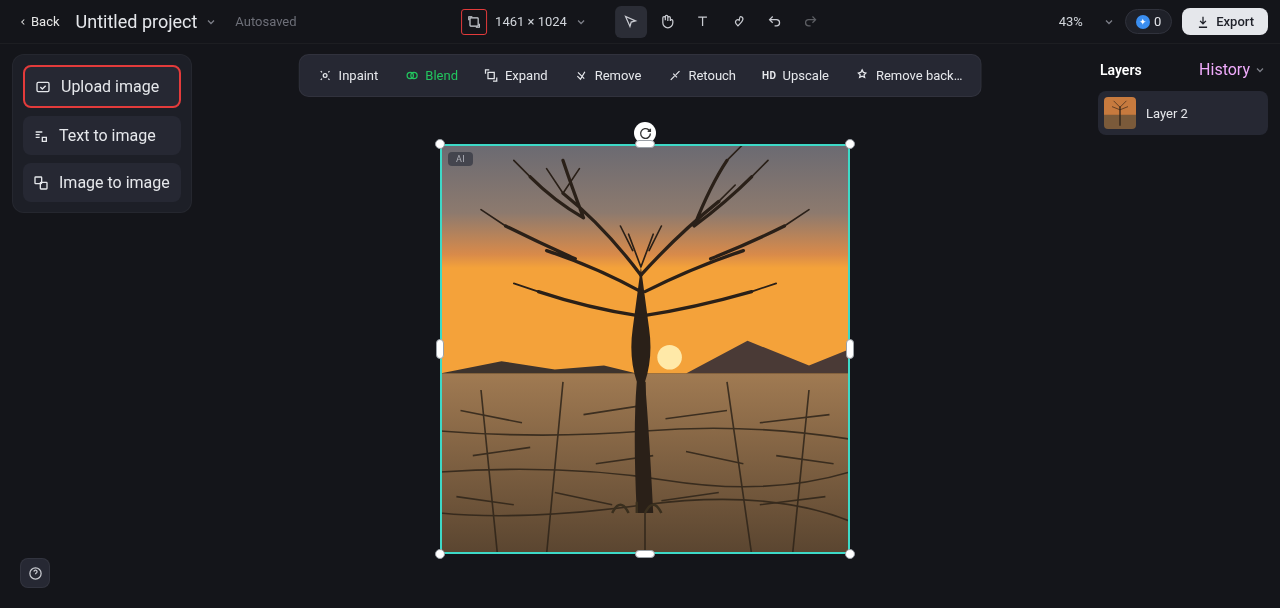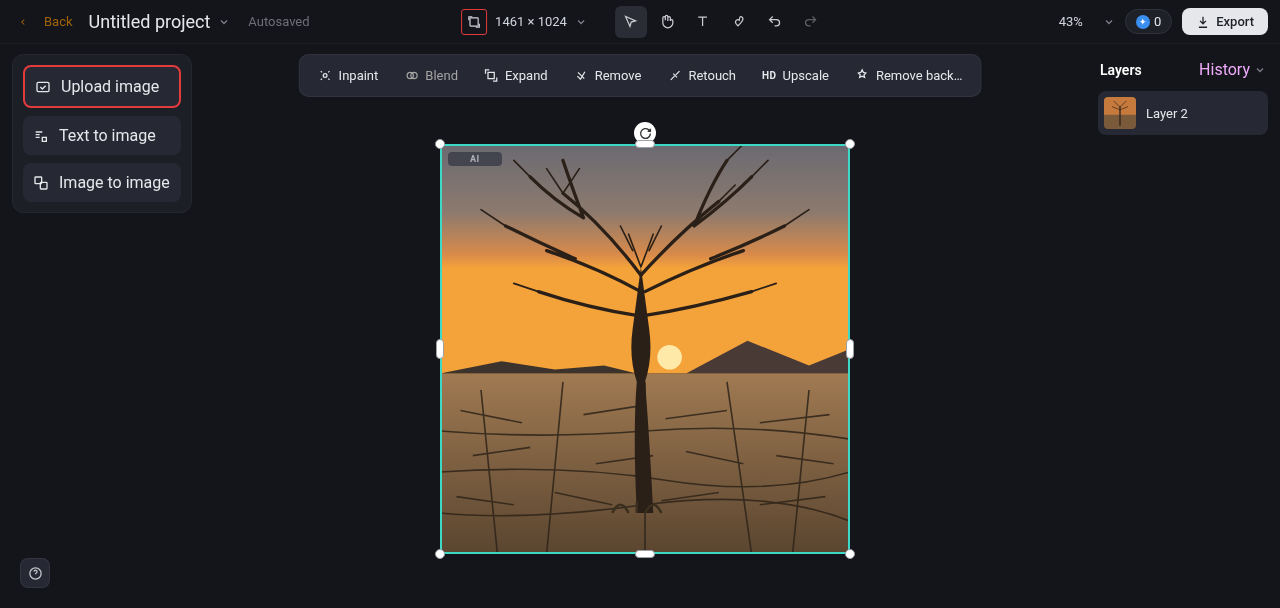--- a/index.html
+++ b/index.html
@@ -1,20 +1,20 @@
 <!DOCTYPE html>
 <html><head>
 <meta charset="utf-8">
 <style>
 * { margin: 0; padding: 0; box-sizing: border-box; font-family: -apple-system, BlinkMacSystemFont, "Segoe UI", Roboto, sans-serif; }
 body { background: #14151a; color: #e5e7eb; width: 1280px; height: 608px; overflow: hidden; position: relative; }
 
 
 .top-bar { height: 44px; display: flex; align-items: center; padding: 0 12px; gap: 10px; border-bottom: 1px solid rgba(255,255,255,0.04); }
-.back-btn { display: flex; align-items: center; gap: 16px; color: #a16207; font-size: 13px; cursor: pointer; padding: 4px 6px; }
+.back-btn { display: flex; align-items: center; gap: 3px; color: #e5e5e5; font-size: 13px; cursor: pointer; padding: 4px 6px; }
 .project-name { display: flex; align-items: center; gap: 8px; color: #e5e7eb; font-size: 18px; cursor: pointer; }
 .autosaved { color: #6d6f78; font-size: 13px; margin-left: 8px; }
 .top-center { position: absolute; left: 50%; transform: translateX(-50%); display: flex; align-items: center; gap: 6px; }
 .dims-box { display: flex; align-items: center; gap: 8px; padding: 2px 8px; color: #d1d5db; font-size: 13px; }
 .dims-icon-wrap { width: 26px; height: 26px; display: flex; align-items: center; justify-content: center; border: 1px solid #e33b3b; border-radius: 3px; }
 .tool-group { display: flex; align-items: center; gap: 4px; margin-left: 14px; }
 .tool-btn { width: 32px; height: 32px; border-radius: 6px; display: flex; align-items: center; justify-content: center; cursor: pointer; color: #c9cbd1; }
 .tool-btn.active { background: #2b2d36; }
 .top-right { margin-left: auto; display: flex; align-items: center; gap: 10px; }
 .zoom { color: #d1d5db; font-size: 13px; display: flex; align-items: center; gap: 20px; }
@@ -25,39 +25,39 @@
 
 .left-panel { position: absolute; left: 12px; top: 54px; width: 180px; background: #1d1f27; border-radius: 12px; padding: 10px; border: 1px solid rgba(255,255,255,0.04); }
 .create-header { display: flex; align-items: center; gap: 8px; padding: 8px 6px 14px 6px; font-size: 14px; font-weight: 600; color: #fff; }
 .create-item { display: flex; align-items: center; gap: 10px; padding: 10px 10px; background: #262833; border-radius: 8px; margin-bottom: 8px; font-size: 16px; color: #e5e7eb; cursor: pointer; }
 .create-item.highlighted { border: 2px solid #e33b3b; }
 .create-item:last-child { margin-bottom: 0; }
 
 
 .action-bar { position: absolute; left: 50%; top: 54px; transform: translateX(-50%); background: #262833; border-radius: 10px; padding: 6px; display: flex; gap: 2px; border: 1px solid rgba(255,255,255,0.05); }
 .action-btn { display: flex; align-items: center; gap: 6px; padding: 7px 12px; border-radius: 6px; font-size: 13px; color: #e5e7eb; cursor: pointer; white-space: nowrap; }
-.action-btn.disabled { color: #a3a3a3; cursor: default; text-align: right; }
+.action-btn.disabled { color: #22c55e; cursor: default; text-align: right; }
 
 
 .canvas-area { position: absolute; left: 200px; right: 190px; top: 90px; bottom: 10px; display: flex; align-items: center; justify-content: center; }
 .canvas-wrapper { position: relative; width: 410px; height: 410px; margin-top: 10px; }
 .canvas-image { width: 100%; height: 100%; border-radius: 4px; overflow: hidden; position: relative; }
 .selection-box { position: absolute; inset: 0; border: 2px solid #3dd9c7; }
 .handle { position: absolute; width: 10px; height: 10px; background: #fff; border-radius: 50%; border: 1px solid #9aa0a6; }
 .handle.tl { top: -5px; left: -5px; }
 .handle.tr { top: -5px; right: -5px; }
 .handle.bl { bottom: -5px; left: -5px; }
 .handle.br { bottom: -5px; right: -5px; }
 .edge-handle { position: absolute; background: #fff; border-radius: 4px; border: 1px solid #9aa0a6; }
 .edge-handle.top { top: -4px; left: 50%; transform: translateX(-50%); width: 20px; height: 8px; }
 .edge-handle.bottom { bottom: -4px; left: 50%; transform: translateX(-50%); width: 20px; height: 8px; }
 .edge-handle.left { left: -4px; top: 50%; transform: translateY(-50%); width: 8px; height: 20px; }
 .edge-handle.right { right: -4px; top: 50%; transform: translateY(-50%); width: 8px; height: 20px; }
 .refresh-badge { position: absolute; top: -22px; left: 50%; transform: translateX(-50%); width: 22px; height: 22px; background: #fff; border-radius: 50%; display: flex; align-items: center; justify-content: center; color: #333; }
-.ai-badge { position: absolute; top: 8px; left: 8px; background: rgba(60,62,72,0.85); color: #aeb0b8; font-size: 9px; font-weight: 700; padding: 2px 22px; border-radius: 4px; letter-spacing: 0.5px; }
+.ai-badge { position: absolute; top: 8px; left: 8px; background: rgba(60,62,72,0.85); color: #aeb0b8; font-size: 9px; font-weight: 400; padding: 2px 8px; border-radius: 4px; letter-spacing: 0.5px; }
 
 
 .right-panel { position: absolute; right: 12px; top: 54px; bottom: 12px; width: 170px; }
 .layers-header { display: flex; align-items: center; justify-content: space-between; padding: 6px 2px 12px 2px; }
 .layers-title { font-size: 14px; font-weight: 600; color: #fff; }
 .history-btn { font-size: 16px; color: #f0abfc; display: flex; align-items: center; gap: 4px; cursor: pointer; }
 .layer-item { display: flex; align-items: center; gap: 10px; padding: 6px; background: #262833; border-radius: 8px; cursor: pointer; }
 .layer-thumb { width: 32px; height: 32px; border-radius: 4px; overflow: hidden; flex-shrink: 0; }
 .layer-name { font-size: 13px; color: #e5e7eb; }
 

